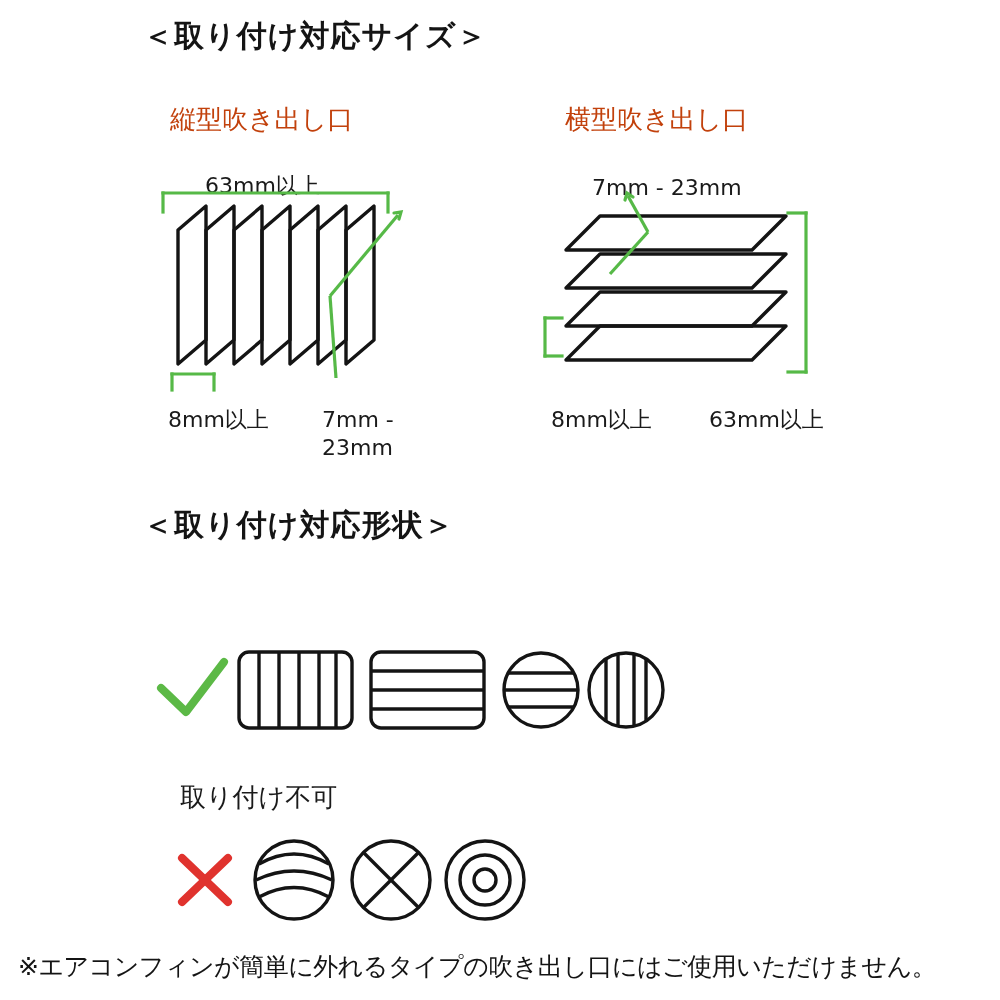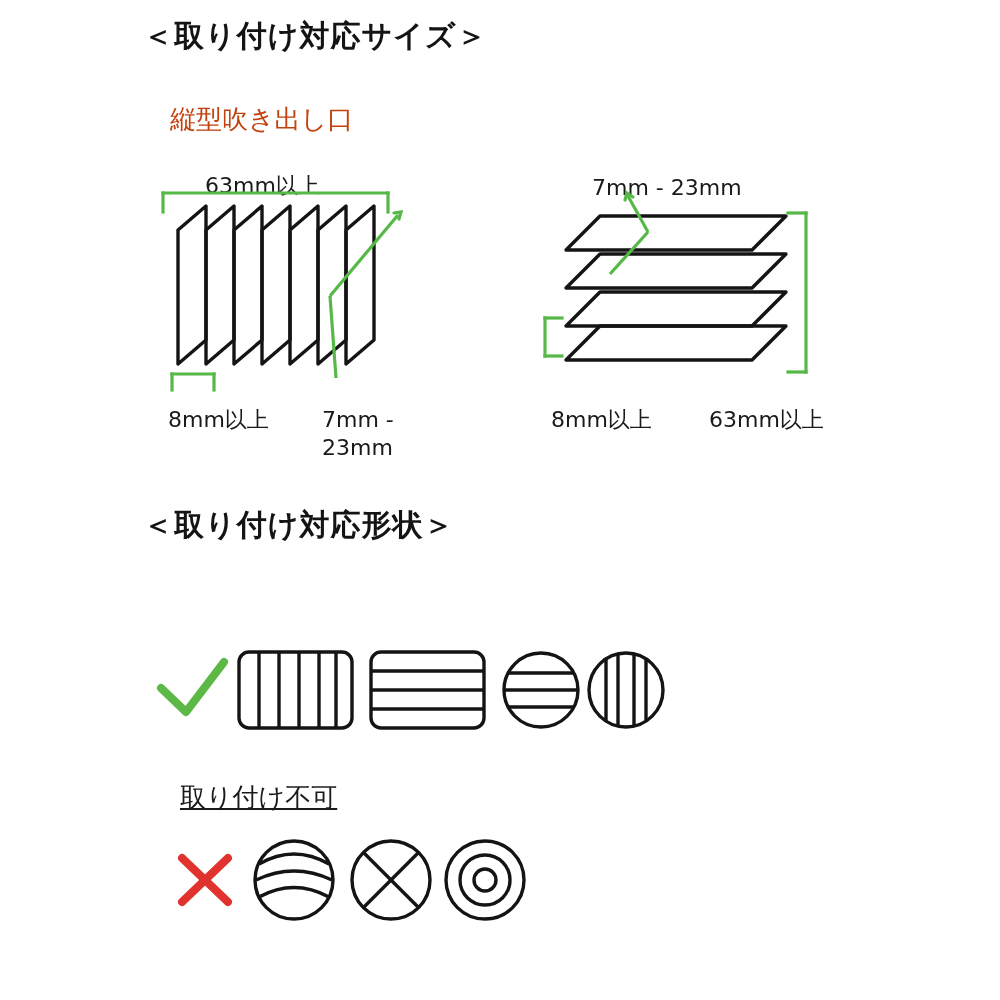--- a/index.html
+++ b/index.html
@@ -60,21 +60,21 @@
   #h-right-label { left: 709px; top: 390px; }
 
   
   .shape-label {
     position: absolute;
     font-size: 26px;
     color: #1a1a1a;
     white-space: nowrap;
   }
   #ok-label { left: 180px; top: 598px; }
-  #ng-label { left: 180px; top: 780px; text-decoration: underline; }
+  #ng-label { left: 180px; top: 780px; }
 
   
   #footnote {
     position: absolute;
     left: 18px;
     top: 950px;
     font-size: 25px;
     color: #141414;
     white-space: nowrap;
     letter-spacing: -0.5px;
@@ -89,32 +89,34 @@
     height: 1000px;
   }
 </style>
 </head>
 <body>
 
 <div class="page">
 
   <div class="section-title" id="title-size">＜取り付け対応サイズ＞</div>
   <div class="sub-title" id="sub-vertical">縦型吹き出し口</div>
+  <div class="sub-title" id="sub-horizontal">横型吹き出し口</div>
 
   <div class="dim-label" id="v-top-label">63mm以上</div>
   <div class="dim-label" id="v-left-label">8mm以上</div>
   <div class="dim-label" id="v-gap-label">7mm - 23mm</div>
 
   <div class="dim-label" id="h-top-label">7mm - 23mm</div>
   <div class="dim-label" id="h-left-label">8mm以上</div>
   <div class="dim-label" id="h-right-label">63mm以上</div>
 
   <div class="section-title" id="title-shape">＜取り付け対応形状＞</div>
   <div class="shape-label" id="ng-label">取り付け不可</div>
 
+  <div id="footnote">※エアコンフィンが簡単に外れるタイプの吹き出し口にはご使用いただけません。</div>
 
   <svg class="canvas" viewBox="0 0 1000 1000">
 
     <g fill="none" stroke="#141414" stroke-width="3.4" stroke-linejoin="round">
 
       <path d="M178 230 L206 206 L206 340 L178 364 Z"></path>
       <path d="M206 230 L234 206 L234 340 L206 364 Z"></path>
       <path d="M234 230 L262 206 L262 340 L234 364 Z"></path>
       <path d="M262 230 L290 206 L290 340 L262 364 Z"></path>
       <path d="M290 230 L318 206 L318 340 L290 364 Z"></path>

